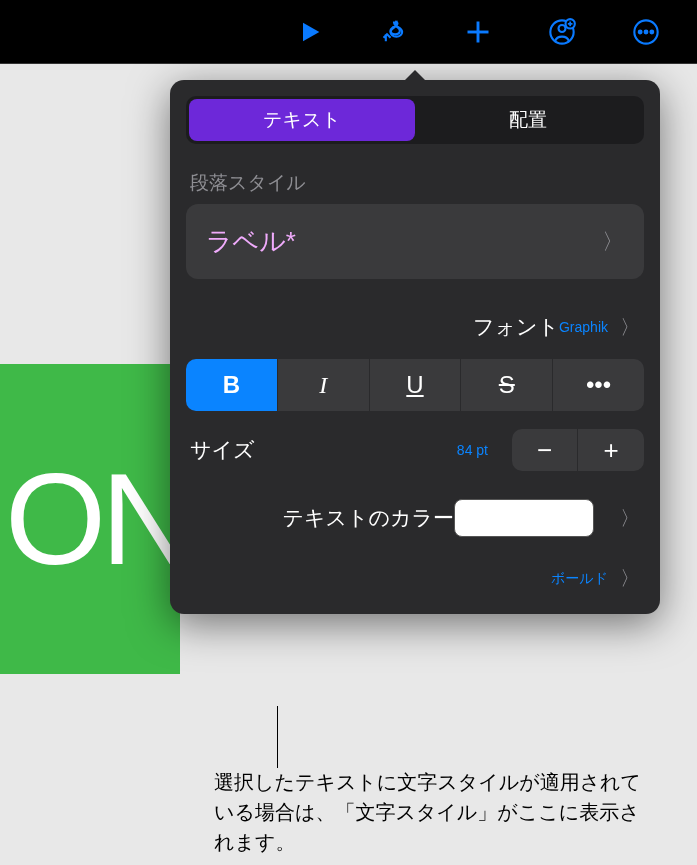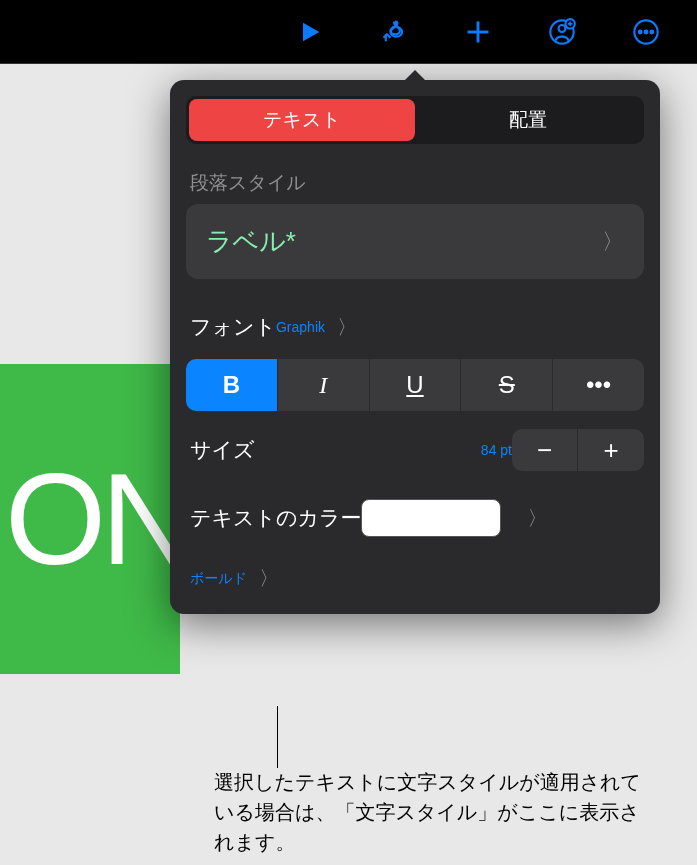--- a/index.html
+++ b/index.html
@@ -100,53 +100,53 @@
     .tab {
       flex: 1;
       text-align: center;
       padding: 8px 0;
       color: #fff;
       font-size: 19px;
       border-radius: 8px;
       cursor: pointer;
     }
     
-    .tab.active { background: #ef4444; }
+    .tab.active { background: #6d28d9; }
     
     .section-label {
       color: #8e8e93;
       font-size: 19px;
       padding: 10px 20px 8px;
     }
     
     .style-selector {
       background: #3a3a3c;
       margin: 0 16px 20px;
       border-radius: 12px;
       padding: 20px 20px;
       display: flex;
       align-items: center;
       justify-content: space-between;
       cursor: pointer;
     }
     
     .style-selector span:first-child {
-      color: #86efac;
+      color: #f0abfc;
       font-size: 26px;
     }
     
     .chevron {
       color: #8e8e93;
       font-size: 22px;
     }
     
     .row {
       display: flex;
       align-items: center;
-      justify-content: flex-start;
+      justify-content: flex-end;
       padding: 14px 20px;
     }
     
     .row-label { color: #fff; font-size: 21px; }
     .row-value { color: #0a84ff; font-size: 14px; }
     .row-chev { color: #8e8e93; margin-left: 12px; font-size: 20px; }
     
     .format-buttons {
       display: flex;
       margin: 4px 16px 10px;
@@ -172,21 +172,21 @@
     .fmt-btn.active { background: #0a84ff; }
     .fmt-btn.bold { font-weight: bold; }
     .fmt-btn.italic { font-style: italic; font-family: Georgia, serif; }
     .fmt-btn.underline { text-decoration: underline; }
     .fmt-btn.strike { text-decoration: line-through; }
     
     .size-row {
       display: flex;
       align-items: center;
       padding: 8px 16px 14px 20px;
-      gap: 0;
+      gap: 24px;
     }
     
     .stepper {
       display: flex;
       background: #3a3a3c;
       border-radius: 10px;
       overflow: hidden;
     }
     
     .stepper-btn {

